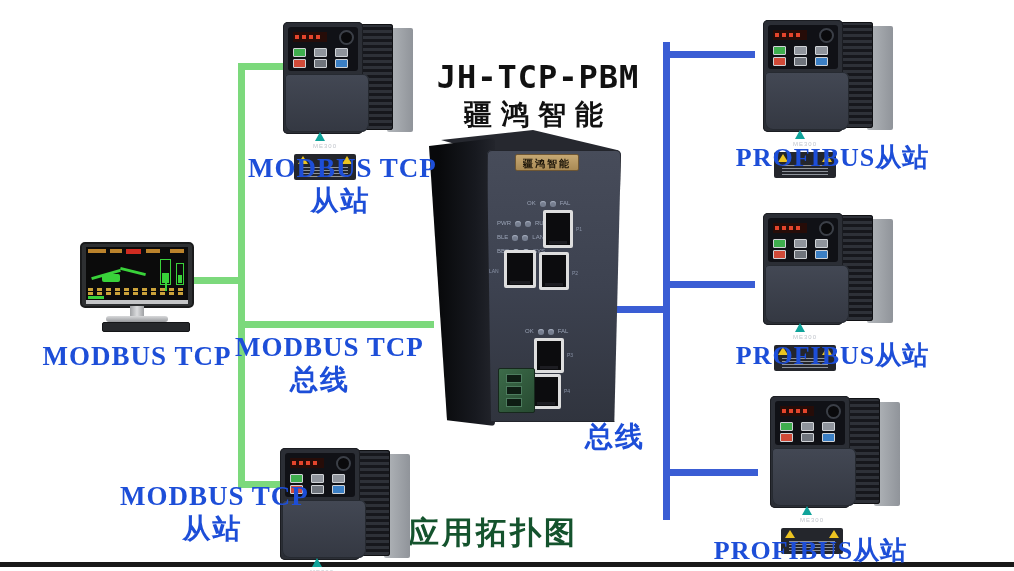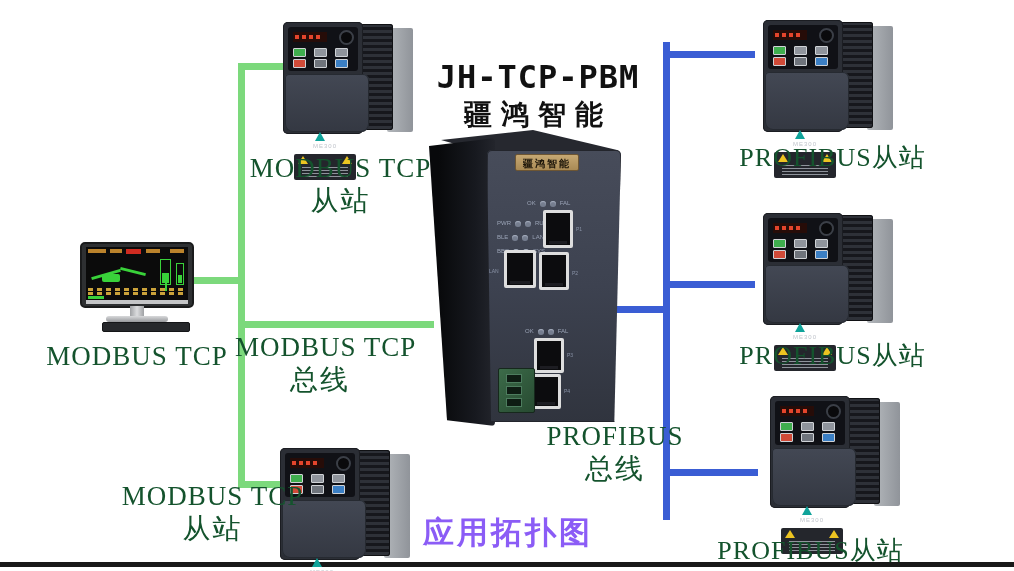--- a/index.html
+++ b/index.html
@@ -5,32 +5,32 @@
   html,body{margin:0;padding:0;background:#ffffff;}
   #canvas{position:relative;width:1014px;height:571px;background:#ffffff;overflow:hidden;
           font-family:"Liberation Sans","DejaVu Sans",sans-serif;}
 
   
   .gline{position:absolute;background:#7cd97c;}
   .bline{position:absolute;background:#3a5dd4;}
   .botbar{position:absolute;left:0;top:562px;width:1014px;height:5px;background:#191919;}
 
   
-  .lbl{position:absolute;text-align:center;color:#14532d;
-       font-family:"Liberation Serif","DejaVu Serif",serif;}
+  .lbl{position:absolute;text-align:center;color:#1d4ed8;
+       font-family:"Liberation Serif","DejaVu Serif",serif;font-weight:bold;}
   .lbl .l1{font-size:27px;letter-spacing:1px;line-height:32px;white-space:nowrap;}
   .lbl .l2{font-size:28px;letter-spacing:2px;line-height:34px;white-space:nowrap;}
   .single{font-size:26px;letter-spacing:1px;white-space:nowrap;}
   .title1{position:absolute;left:398px;top:58px;width:280px;text-align:center;
           font-family:"DejaVu Sans Mono","Liberation Mono",monospace;
           font-weight:bold;font-size:32px;color:#111;letter-spacing:1px;}
   .title2{position:absolute;left:398px;top:96px;width:280px;text-align:center;
           font-weight:bold;font-size:28px;color:#111;letter-spacing:9px;}
-  .footer{position:absolute;left:408px;top:512px;width:200px;text-align:center;
-          font-weight:bold;font-size:31px;color:#8b5cf6;letter-spacing:3px;}
+  .footer{position:absolute;left:408px;top:512px;width:200px;text-align:left;
+          font-weight:bold;font-size:31px;color:#14532d;letter-spacing:3px;}
 
   
   .pc{position:absolute;left:80px;top:242px;width:114px;height:100px;}
   .mon-bezel{position:absolute;left:0;top:0;width:114px;height:66px;background:#2e3032;
              border:2px solid #1a1b1c;border-radius:5px;box-sizing:border-box;}
   .mon-screen{position:absolute;left:4px;top:3px;width:102px;height:53px;background:#0b0b0b;overflow:hidden;}
   .mon-chin{position:absolute;left:4px;top:56px;width:102px;height:4px;background:#c4c5c7;}
   .sc-o{position:absolute;height:4px;background:#bb832c;}
   .sc-r{position:absolute;height:5px;background:#cf2b20;}
   .sc-g{position:absolute;background:#39d23a;}
@@ -351,21 +351,20 @@
     <div class="l1">MODBUS TCP</div>
     <div class="l2">总线</div>
   </div>
 
   <div class="lbl" style="left:120px;top:480px;width:185px;">
     <div class="l1">MODBUS TCP</div>
     <div class="l2">从站</div>
   </div>
 
   <div class="lbl" style="left:540px;top:420px;width:150px;">
-    <div class="l1">PROFIBUS</div>
     <div class="l2">总线</div>
   </div>
 
   <div class="lbl single" style="left:730px;top:140px;width:205px;">PROFIBUS从站</div>
   <div class="lbl single" style="left:730px;top:338px;width:205px;">PROFIBUS从站</div>
   <div class="lbl single" style="left:708px;top:533px;width:205px;">PROFIBUS从站</div>
 
 </div>
 
 </body></html>

